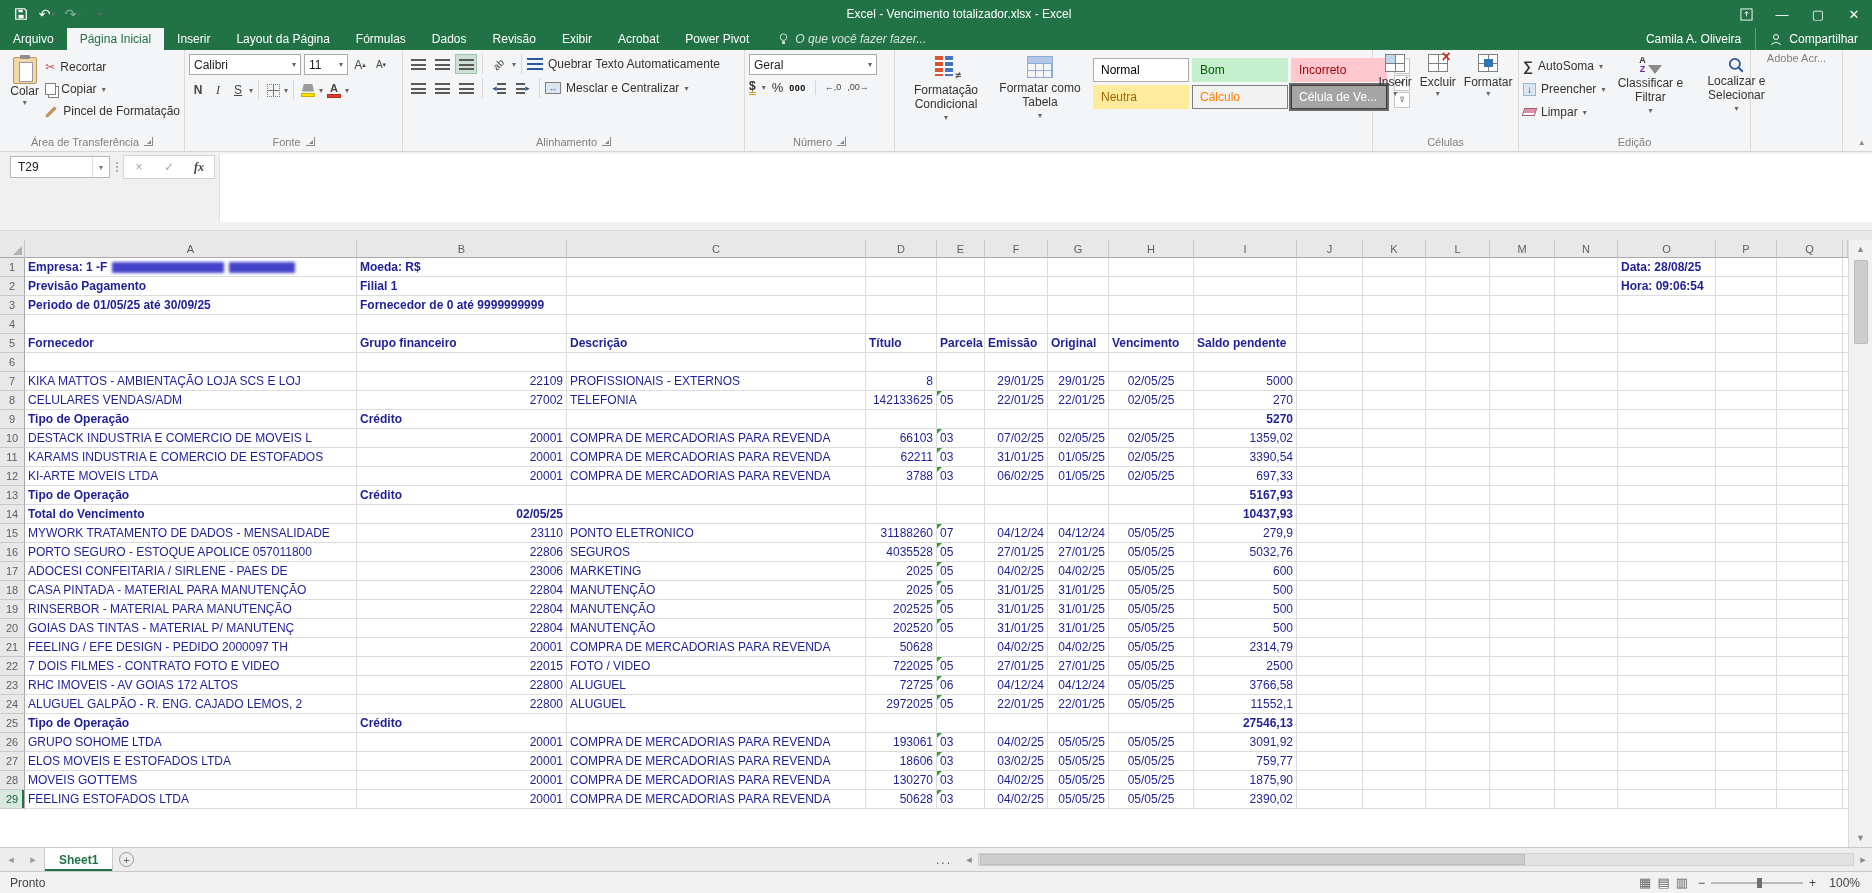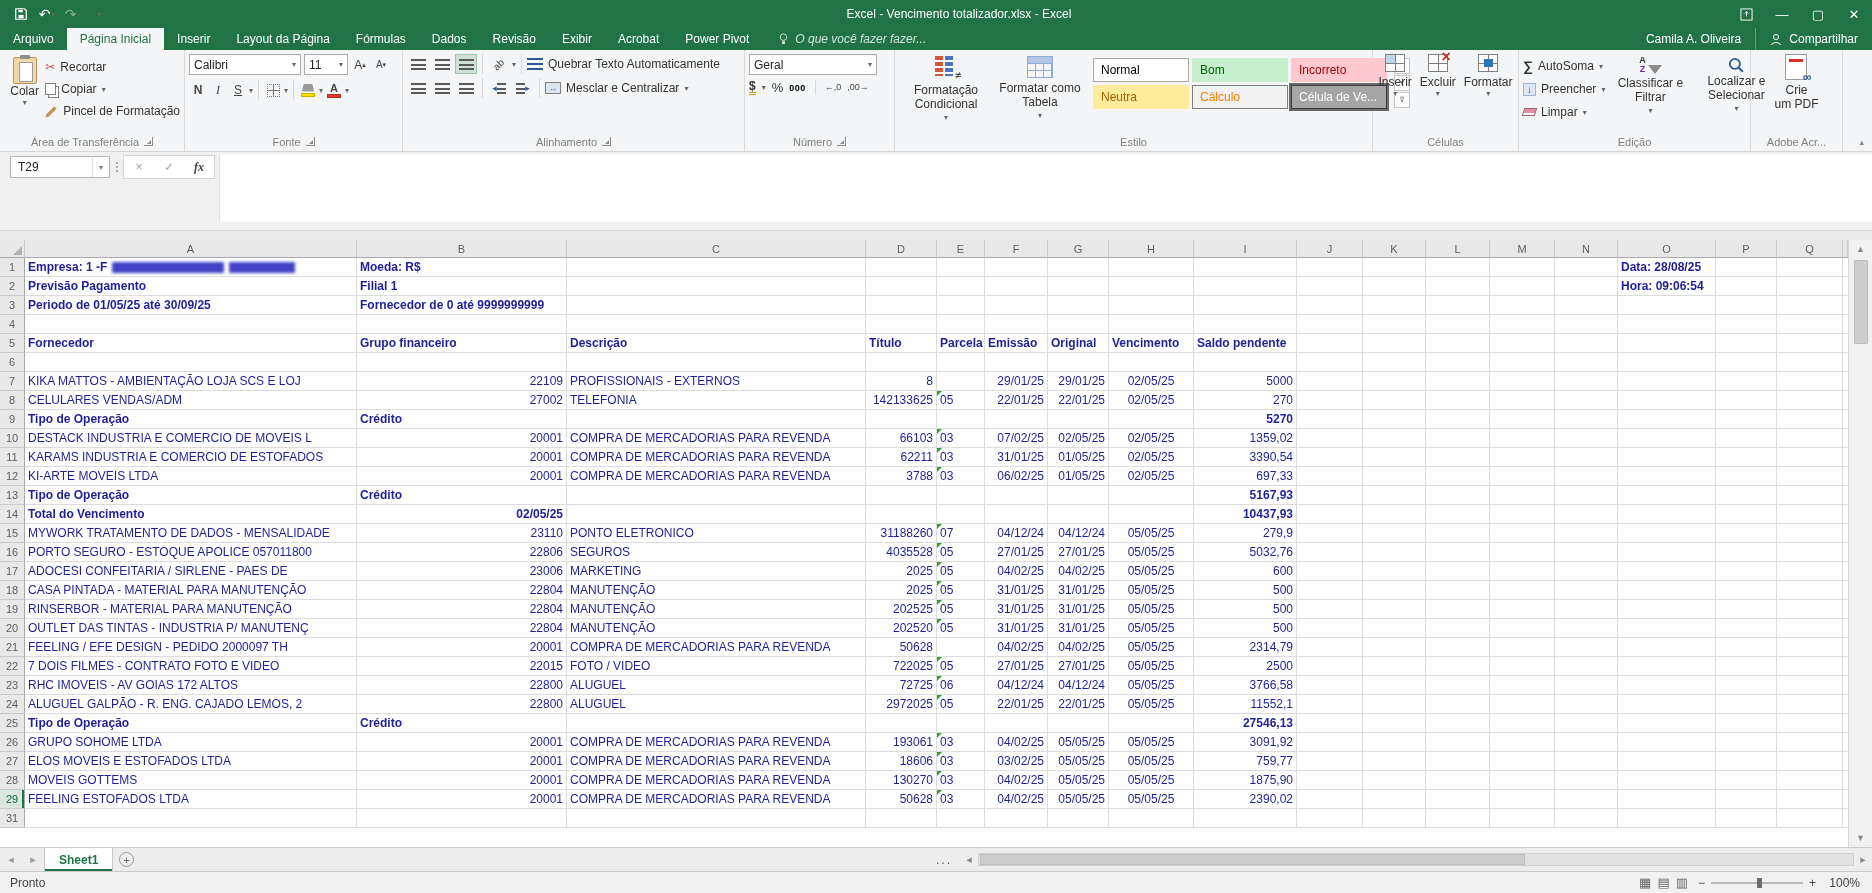--- a/index.html
+++ b/index.html
@@ -420,23 +420,20 @@
             <span class="tile t3">Neutra</span>
             <span class="tile t4">Cálculo</span>
             <span class="tile t5">Célula de Ve...</span>
           </div>
         <div class="grail">
           <span class="grbtn">▴</span>
           <span class="grbtn">▾</span>
           <span class="grbtn">⊽</span>
         </div>
       </div>
-      <div class="glabel">
-          <span>Estilo</span>
-        </div>
     </div>
 
     <div class="group" style="width:146px">
       <div class="gbody" style="justify-content:center;gap:8px">
         <div class="btncol">
             <span class="cellic ins"></span>
             <span>Inserir</span>
             <span class="dd">▾</span>
           </div>
         <div class="btncol">
@@ -490,27 +487,20 @@
           <span style="width:70px">Localizar e Selecionar</span>
             <span class="dd">▾</span>
         </div>
       </div>
       <div class="glabel">
           <span>Edição</span>
         </div>
     </div>
 
     <div class="group" style="width:92px">
-      <div class="gbody" style="justify-content:center">
-        <div class="btncol">
-          <span class="pdfic"></span>
-          <span>Crie</span>
-          <span>um PDF</span>
-        </div>
-      </div>
       <div class="glabel">
           <span>Adobe Acr...</span>
         </div>
     </div>
 
     <span class="collapse">▴</span>
   </div>
 
   <div class="fbar">
     <div style="width:10px"></div>
@@ -1193,21 +1183,21 @@
           <div class="cell al" style="width: 65px;"></div>
           <div class="cell al" style="width: 63px;"></div>
           <div class="cell al" style="width: 98px;"></div>
           <div class="cell al" style="width: 61px;"></div>
           <div class="cell al" style="width: 66px;"></div>
           <div class="cell" style="width: 5px;"></div>
         </div>
         <div class="grow" style="height: 19px;">
           <div class="rhead" style="width: 25px;">20</div>
           <div class="cell al" style="width: 332px;">
-            <span>OUTLET DAS TINTAS - INDUSTRIA P/ MANUTENÇ</span>
+            <span>GOIAS DAS TINTAS - MATERIAL P/ MANUTENÇ</span>
           </div>
           <div class="cell ar" style="width: 210px;">
             <span>22804</span>
           </div>
           <div class="cell al" style="width: 299px;">
             <span>MANUTENÇÃO</span>
           </div>
           <div class="cell ar" style="width: 71px;">
             <span>202520</span>
           </div>
@@ -1564,41 +1554,20 @@
           </div>
           <div class="cell ar" style="width: 61px;">
             <span>05/05/25</span>
           </div>
           <div class="cell ac" style="width: 85px;">
             <span>05/05/25</span>
           </div>
           <div class="cell ar" style="width: 103px;">
             <span>2390,02</span>
           </div>
-          <div class="cell al" style="width: 66px;"></div>
-          <div class="cell al" style="width: 63px;"></div>
-          <div class="cell al" style="width: 64px;"></div>
-          <div class="cell al" style="width: 65px;"></div>
-          <div class="cell al" style="width: 63px;"></div>
-          <div class="cell al" style="width: 98px;"></div>
-          <div class="cell al" style="width: 61px;"></div>
-          <div class="cell al" style="width: 66px;"></div>
-          <div class="cell" style="width: 5px;"></div>
-        </div>
-        <div class="grow" style="height: 19px;">
-          <div class="rhead" style="width: 25px;">31</div>
-          <div class="cell al" style="width: 332px;"></div>
-          <div class="cell al" style="width: 210px;"></div>
-          <div class="cell al" style="width: 299px;"></div>
-          <div class="cell al" style="width: 71px;"></div>
-          <div class="cell al" style="width: 48px;"></div>
-          <div class="cell al" style="width: 63px;"></div>
-          <div class="cell al" style="width: 61px;"></div>
-          <div class="cell al" style="width: 85px;"></div>
-          <div class="cell al" style="width: 103px;"></div>
           <div class="cell al" style="width: 66px;"></div>
           <div class="cell al" style="width: 63px;"></div>
           <div class="cell al" style="width: 64px;"></div>
           <div class="cell al" style="width: 65px;"></div>
           <div class="cell al" style="width: 63px;"></div>
           <div class="cell al" style="width: 98px;"></div>
           <div class="cell al" style="width: 61px;"></div>
           <div class="cell al" style="width: 66px;"></div>
           <div class="cell" style="width: 5px;"></div>
         </div>

